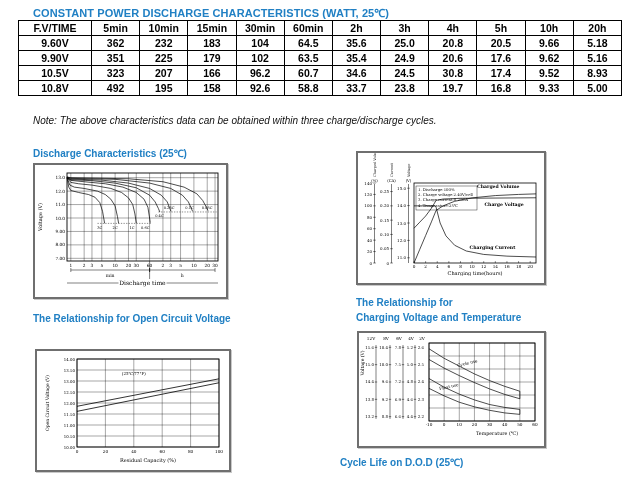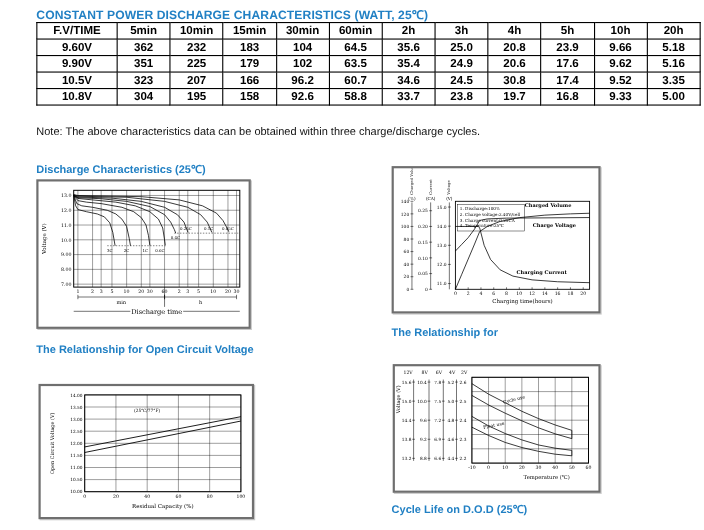--- a/index.html
+++ b/index.html
@@ -1,22 +1,22 @@
 <!DOCTYPE html>
 <html><head>
 <meta charset="utf-8">
 <style>
   html,body{margin:0;padding:0;background:#fff;}
   .page{position:relative;width:640px;height:482px;background:#fff;overflow:hidden;
         font-family:"Liberation Sans",sans-serif;color:#000;}
   .table-title{position:absolute;left:33px;top:5px;font-size:11px;font-weight:bold;color:#2180c4;letter-spacing:.1px;}
-  .power-table{position:absolute;left:33px;top:20px;width:604px;border-collapse:collapse;table-layout:fixed;border-radius:10px;}
+  .power-table{position:absolute;left:18px;top:20px;width:604px;border-collapse:collapse;table-layout:fixed;border-radius:10px;}
   .power-table th,.power-table td{border:1px solid #000;font-size:10.5px;font-weight:bold;
         text-align:center;vertical-align:middle;padding:0;height:14px;line-height:14px;}
-  .note{position:absolute;left:33px;top:115px;font-size:10px;color:#111;}
+  .note{position:absolute;left:33px;top:115px;font-size:10px;color:#111;font-style:italic;}
   .sec-title{position:absolute;font-size:10px;font-weight:bold;color:#2180c4;white-space:nowrap;}
   .chart-box{position:absolute;background:#fff;border:2px solid #6f6f6f;box-shadow:1px 1px 0 #c9c9c9;}
   .chart-box svg{display:block;}
   svg text{font-family:"DejaVu Serif",serif;fill:#000;}
 </style>
 </head>
 <body>
 
 <div class="page">
 
@@ -43,21 +43,21 @@
         <tr>
           <td>9.60V</td>
           <td>362</td>
           <td>232</td>
           <td>183</td>
           <td>104</td>
           <td>64.5</td>
           <td>35.6</td>
           <td>25.0</td>
           <td>20.8</td>
-          <td>23.9</td>
+          <td>20.5</td>
           <td>9.66</td>
           <td>5.18</td>
         </tr>
         <tr>
           <td>9.90V</td>
           <td>351</td>
           <td>225</td>
           <td>179</td>
           <td>102</td>
           <td>63.5</td>
@@ -73,25 +73,25 @@
           <td>323</td>
           <td>207</td>
           <td>166</td>
           <td>96.2</td>
           <td>60.7</td>
           <td>34.6</td>
           <td>24.5</td>
           <td>30.8</td>
           <td>17.4</td>
           <td>9.52</td>
-          <td>3.35</td>
+          <td>8.93</td>
         </tr>
         <tr>
           <td>10.8V</td>
-          <td>304</td>
+          <td>492</td>
           <td>195</td>
           <td>158</td>
           <td>92.6</td>
           <td>58.8</td>
           <td>33.7</td>
           <td>23.8</td>
           <td>19.7</td>
           <td>16.8</td>
           <td>9.33</td>
           <td>5.00</td>
@@ -304,20 +304,21 @@
         <text x="182" y="101.5" text-anchor="middle" font-size="4.2" font-family="DejaVu Sans Mono,monospace">100</text>
         <polyline stroke="#000" stroke-width="0.8" points="40.00,55.30 182.00,27.80" fill="none"></polyline>
         <polyline stroke="#000" stroke-width="0.8" points="40.00,60.36 182.00,31.76" fill="none"></polyline>
         <text x="96.80000000000001" y="23.840000000000018" text-anchor="middle" font-size="4" font-family="DejaVu Sans Mono,monospace">(25℃/77°F)</text>
         <text x="12" y="52" text-anchor="middle" font-size="4.5" font-family="DejaVu Sans Mono,monospace" transform="rotate(-90 12 52)">Open Circuit Voltage (V)</text>
         <text x="111" y="111" text-anchor="middle" font-size="5" font-family="DejaVu Sans Mono,monospace">Residual Capacity (%)</text>
       </svg>
   </div>
 
   <div class="sec-title" style="left:356px;top:297px;text-align:right;">The Relationship for</div>
+  <div class="sec-title" style="left:356px;top:312px;">Charging Voltage and Temperature</div>
   <div class="chart-box" style="left:357px;top:331px;width:185px;height:113px;">
     <svg id="svg-temp" width="185" height="113" viewBox="0 0 185 113">
         <text x="12" y="7" text-anchor="middle" font-size="4.2">12V</text>
         <text x="27" y="7" text-anchor="middle" font-size="4.2">8V</text>
         <text x="40" y="7" text-anchor="middle" font-size="4.2">6V</text>
         <text x="52" y="7" text-anchor="middle" font-size="4.2">4V</text>
         <text x="63" y="7" text-anchor="middle" font-size="4.2">2V</text>
         <line x1="17" y1="12.022222222222226" x2="17" y2="85.97777777777782" stroke="#000" stroke-width="0.5"></line>
         <line x1="15.8" y1="14.333333333333343" x2="18.2" y2="14.333333333333343" stroke="#000" stroke-width="0.5"></line>
         <line x1="15.8" y1="31.66666666666668" x2="18.2" y2="31.66666666666668" stroke="#000" stroke-width="0.5"></line>
@@ -397,15 +398,15 @@
         <text x="98.77142857142857" y="33.97777777777778" font-size="4.2" transform="rotate(-14 98.77142857142857 33.97777777777778)">Cycle use</text>
         <polyline stroke="#000" stroke-width="0.7" points="70.00,45.53 85.14,54.20 100.29,61.13 115.43,66.91 130.57,71.53 145.71,74.42 160.86,76.44" fill="none"></polyline>
         <polyline stroke="#000" stroke-width="0.7" points="70.00,55.36 85.14,62.87 100.29,69.22 115.43,73.84 130.57,77.31 145.71,79.91 160.86,81.36" fill="none"></polyline>
         <line x1="160.85714285714283" y1="76.44444444444449" x2="160.85714285714283" y2="81.3555555555556" stroke="#000" stroke-width="0.7"></line>
         <text x="80.6" y="57.08888888888892" font-size="4.2" transform="rotate(-12 80.6 57.08888888888892)">Float use</text>
         <text x="5" y="30" text-anchor="middle" font-size="4.5" transform="rotate(-90 5 30)">Voltage (V)</text>
         <text x="138" y="102" text-anchor="middle" font-size="4.8">Temperature (℃)</text>
       </svg>
   </div>
 
-  <div class="sec-title" style="left:356px;top:455px;">Cycle Life on D.O.D (25℃)</div>
+  <div class="sec-title" style="left:340px;top:455px;">Cycle Life on D.O.D (25℃)</div>
 
 </div>
 
 </body></html>

